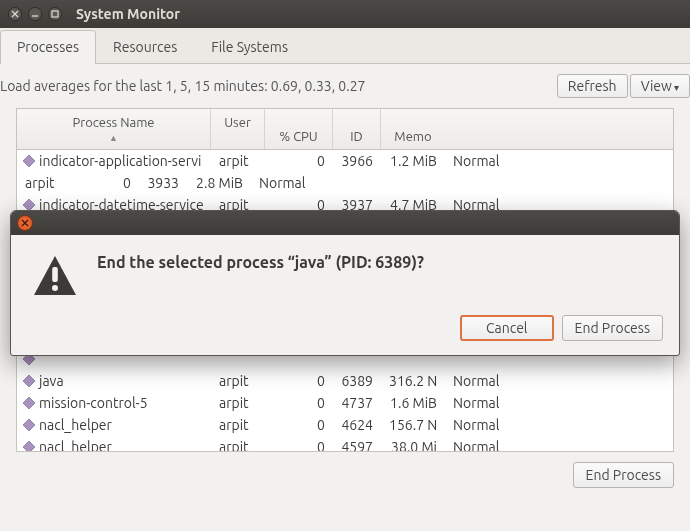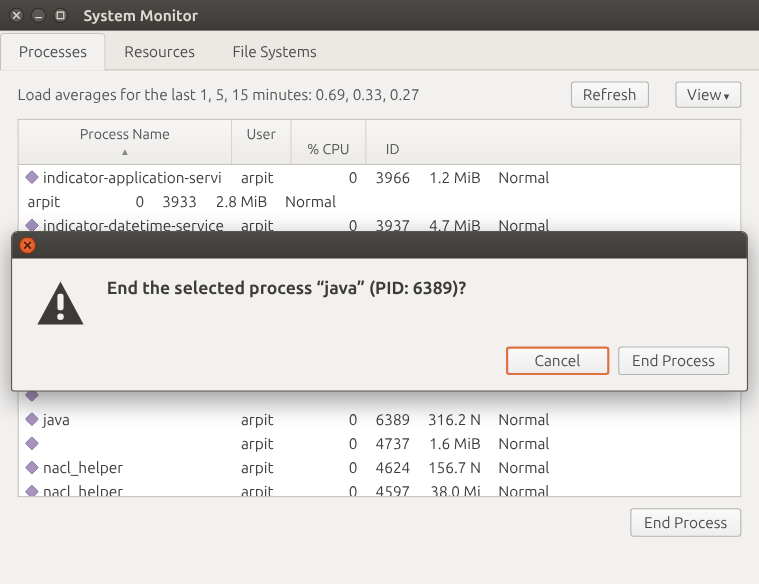--- a/index.html
+++ b/index.html
@@ -11,23 +11,23 @@
 .win-btn { width: 14px; height: 14px; border-radius: 50%; background: #595853; border: 1px solid #2e2d29; display: flex; align-items: center; justify-content: center; }
 .win-btn svg { width: 8px; height: 8px; }
 .title-text { color: #dfdbd2; font-size: 14px; font-weight: bold; margin-left: 6px; }
 
 
 .tabs { display: flex; background: #ece9e5; border-bottom: 1px solid #c7c2bc; padding-top: 2px; }
 .tab { padding: 8px 16px; font-size: 14px; color: #4c4c4c; border: 1px solid transparent; border-bottom: none; cursor: pointer; }
 .tab.active { background: #f2f1f0; border-color: #c7c2bc; border-radius: 4px 4px 0 0; margin-bottom: -1px; }
 
 
-.toolbar { display: flex; align-items: center; padding: 10px 16px; justify-content: space-between; }
+.toolbar { display: flex; align-items: center; padding: 10px 0; justify-content: space-between; }
 .load-avg { color: #555; font-size: 14px; }
-.toolbar-buttons { display: flex; gap: 24px; justify-content: center; }
+.toolbar-buttons { display: flex; gap: 2px; justify-content: center; }
 .btn { background: linear-gradient(#fafafa, #ededed); border: 1px solid #b8b4ad; border-radius: 3px; padding: 4px 12px; font-size: 14px; color: #4c4c4c; cursor: pointer; }
 .btn.small { padding: 3px 10px; }
 .chev { margin-left: 2px; font-size: 10px; }
 
 
 .table-wrap { margin: 0 16px; border: 1px solid #c7c2bc; background: #fff; height: 344px; overflow: hidden; display: flex; flex-direction: column; }
 .thead { display: flex; background: linear-gradient(#f7f6f5, #ecebe8); border-bottom: 1px solid #c7c2bc; font-size: 13px; color: #555; }
 .th { padding: 6px 8px; border-right: 1px solid #d8d4cd; display: flex; align-items: center; gap: 4px; flex-direction: column; }
 .th:last-child { border-right: none; }
 .col-name { width: 194px; } .col-user { width: 54px; } .col-cpu { width: 68px; text-align: right; justify-content: flex-end; } .col-id { width: 48px; text-align: right; justify-content: flex-end; } .col-mem { width: 64px; text-align: right; justify-content: flex-end; } .col-pri { flex: 1; }
@@ -94,20 +94,21 @@
 
 <div class="table-wrap">
   <div class="thead">
     <div class="th col-name">
         <span>Process Name</span>
         <span class="sort-ind">▲</span>
       </div>
     <div class="th col-user">User</div>
     <div class="th col-cpu">% CPU</div>
     <div class="th col-id">ID</div>
+    <div class="th col-mem">Memo</div>
   </div>
   <div class="tbody" id="tbody">
       <div class="row">
         <div class="cell col-name">
           <svg class="diamond" viewBox="0 0 12 12">
             <path d="M6 0 L12 6 L6 12 L0 6 Z" fill="#a892c0" stroke="#6e5a8a" stroke-width="0.6"></path>
           </svg>
           <span>indicator-application-servi</span>
         </div>
         <div class="cell col-user">arpit</div>
@@ -238,20 +239,21 @@
         <div class="cell col-cpu">0</div>
         <div class="cell col-id">6389</div>
         <div class="cell col-mem">316.2 N</div>
         <div class="cell col-pri">Normal</div>
       </div>
       <div class="row">
         <div class="cell col-name">
           <svg class="diamond" viewBox="0 0 12 12">
             <path d="M6 0 L12 6 L6 12 L0 6 Z" fill="#a892c0" stroke="#6e5a8a" stroke-width="0.6"></path>
           </svg>
+          <span>mission-control-5</span>
         </div>
         <div class="cell col-user">arpit</div>
         <div class="cell col-cpu">0</div>
         <div class="cell col-id">4737</div>
         <div class="cell col-mem">1.6 MiB</div>
         <div class="cell col-pri">Normal</div>
       </div>
       <div class="row">
         <div class="cell col-name">
           <svg class="diamond" viewBox="0 0 12 12">

